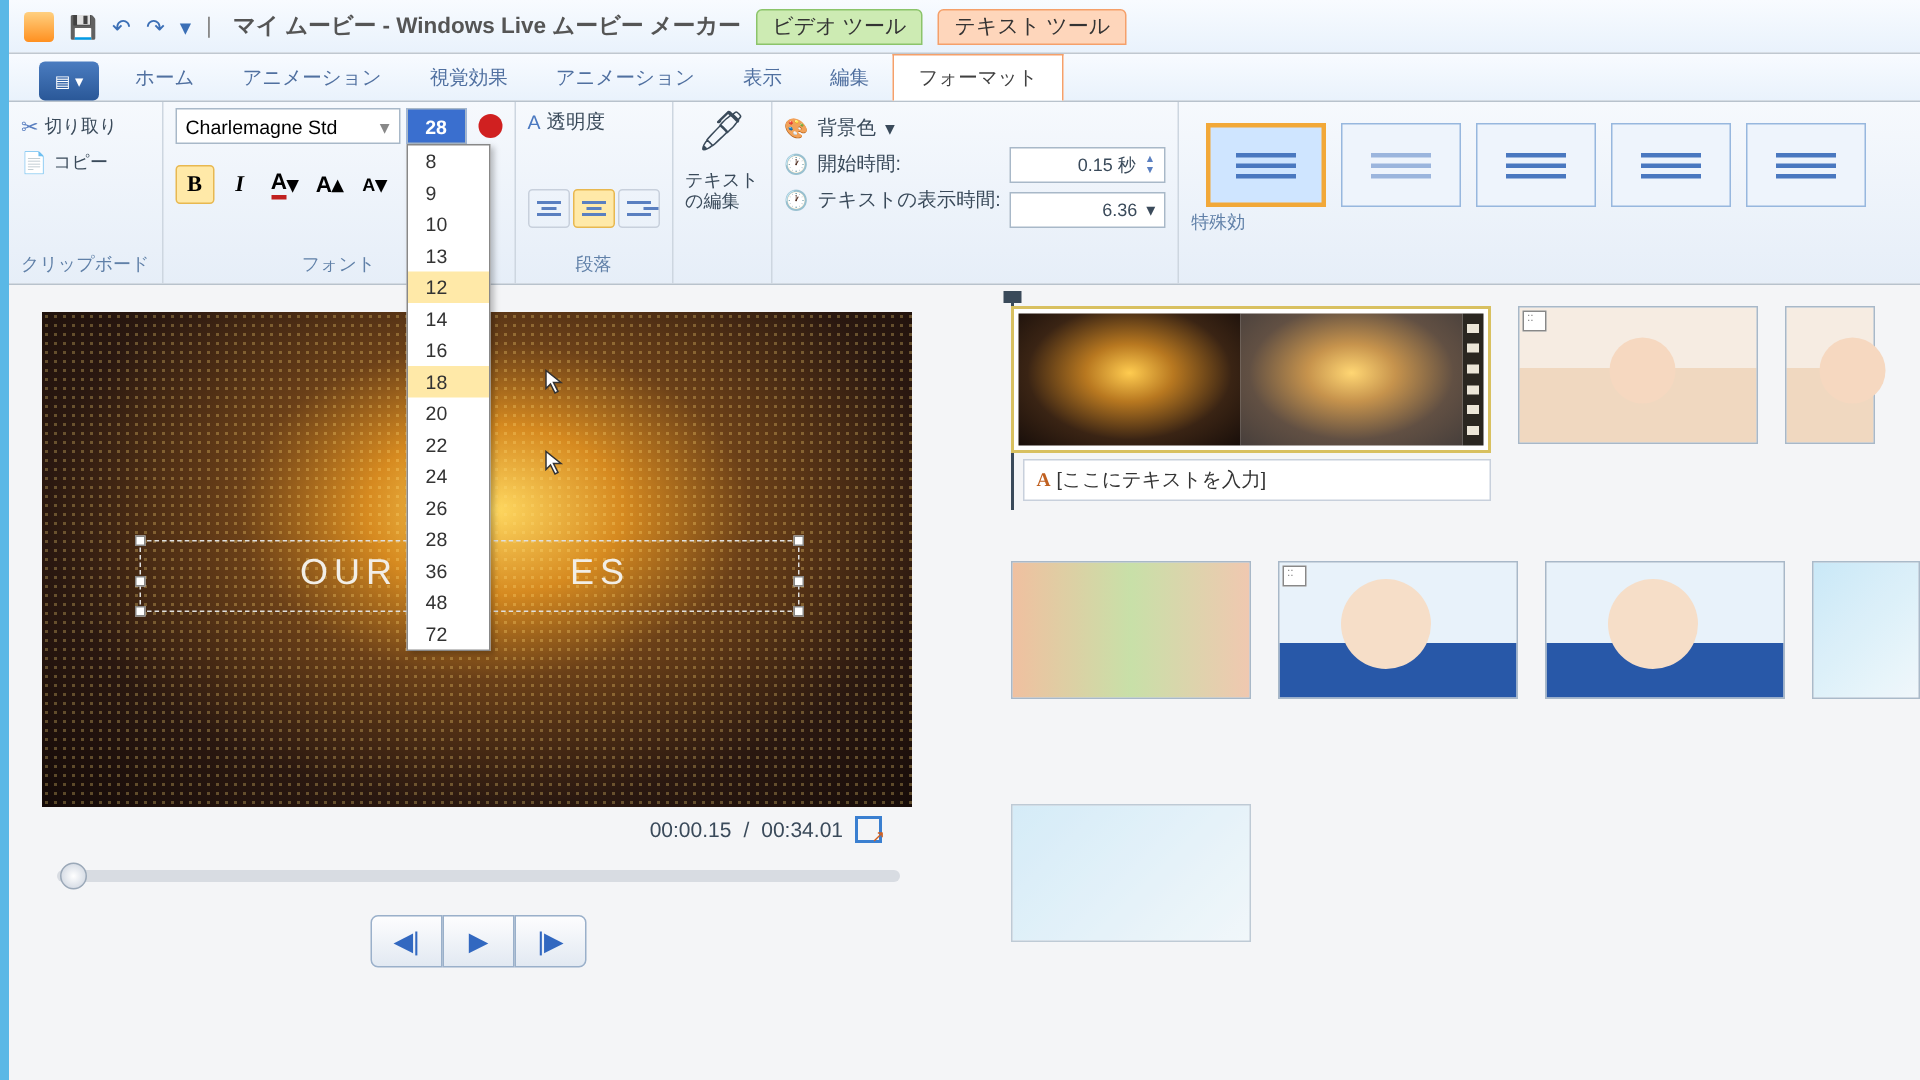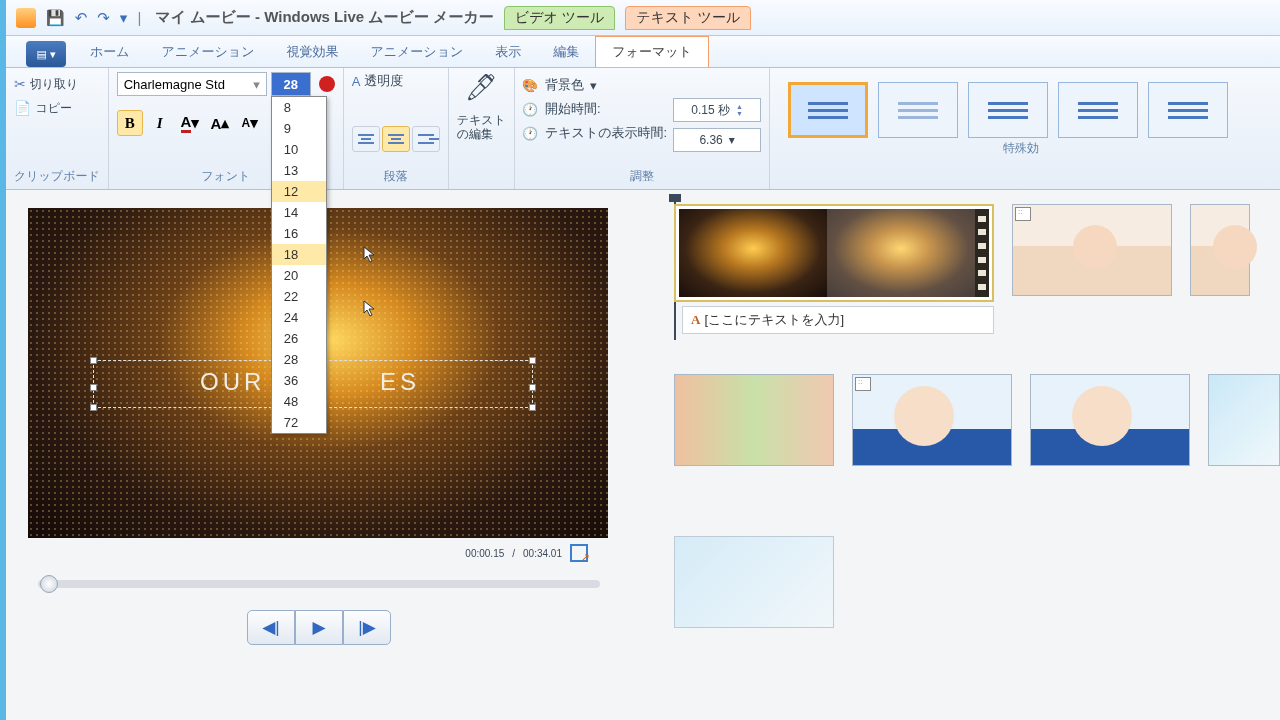--- a/index.html
+++ b/index.html
@@ -48,41 +48,41 @@
 .para-btns { display:flex; gap:2px; margin-top:30px; }
 .para-btn { width:28px; height:26px; border:1px solid #c8d0dc; display:flex; flex-direction:column; align-items:center; justify-content:center; gap:2px; border-radius:3px; }
 .para-btn.active { background:#ffe9a8; border-color:#e8b850; }
 .para-btn span { width:16px; height:2px; background:#5a7fc0; }
 
 .txtedit-icon { font-size:26px; color:#3a4a5a; }
 .txtedit-lbl { font-size:12px; color:#3a4a5a; line-height:14px; margin-top:4px; }
 
 .adj-rows { display:flex; flex-direction:column; gap:6px; font-size:13px; color:#3a4a5a; padding-top:4px; }
 .adj-rows > div { display:flex; align-items:center; gap:6px; }
-.adj-input { width:88px; height:24px; border:1px solid #a8b8c8; background:#fff; padding:2px 6px; font-size:12px; display:flex; align-items:center; justify-content:center; }
+.adj-input { width:104px; height:24px; border:1px solid #a8b8c8; background:#fff; padding:2px 6px; font-size:12px; display:flex; align-items:center; justify-content:flex-end; }
 .spinner { display:flex; flex-direction:column; }
 .spinner span { font-size:7px; color:#5a7fc0; line-height:7px; }
 
 .fx-gallery { display:flex; gap:10px; padding:10px 10px 0; align-items:flex-start; }
 .fx-item { width:80px; height:56px; border:1px solid #97b7de; background:#eef4fc; display:flex; align-items:center; justify-content:center; }
 .fx-item.sel { border:3px solid #f2a838; background:#cfe5ff; }
 .fx-lines { display:flex; flex-direction:column; gap:4px; align-items:center; }
 .fx-lines span { width:40px; height:3px; background:#4a78c0; }
 
 .workspace { display:flex; height:532px; }
 .left { width:638px; padding:18px 22px; }
 .preview { width:580px; height:330px; background:radial-gradient(ellipse at 52% 40%, #ffd860 0%, #d68a20 20%, #6b4018 40%, #2a1810 70%, #140a08 100%); position:relative; }
 .gold-spec { position:absolute; inset:0; background-image:radial-gradient(circle,rgba(255,220,120,0.5) 1px,transparent 1px); background-size:6px 6px; opacity:0.58; }
 .txt-box { position:absolute; left:65px; top:152px; width:440px; height:48px; border:1px dashed #e0e0e0; }
 .txt-overlay { position:absolute; left:172px; top:160px; font-family:serif; font-size:24px; letter-spacing:4px; color:#f2eee6; }
 .handle { position:absolute; width:7px; height:7px; background:#fff; border:1px solid #888; }
 .cursor-arrow { position:absolute; width:14px; height:18px; }
 .cursor-arrow svg { width:100%; height:100%; }
 
-.time-row { display:flex; justify-content:flex-end; align-items:center; gap:8px; padding:6px 22px 0 0; font-size:10px; color:#3a4a5a; }
+.time-row { display:flex; justify-content:flex-end; align-items:center; gap:8px; padding:6px 22px 0 0; font-size:14px; color:#3a4a5a; }
 .fs-icn { width:18px; height:18px; border:2px solid #3a7fd0; position:relative; }
 .fs-icn::after { content:"↗"; position:absolute; right:-4px; bottom:-4px; font-size:11px; color:#d06020; }
 
 .slider { margin:18px 10px 0; height:8px; background:#d8dce2; border-radius:4px; position:relative; }
 .slider-thumb { position:absolute; left:2px; top:-5px; width:18px; height:18px; background:radial-gradient(#fff,#c8d0dc); border:1px solid #9aa8b8; border-radius:50%; }
 
 .play-ctrls { display:flex; justify-content:center; gap:0; margin-top:22px; }
 .pc-btn { width:48px; height:35px; background:linear-gradient(#fdfdfe,#e2e9f2); border:1px solid #9ab0ca; display:flex; align-items:center; justify-content:center; color:#3268c0; font-size:17px; }
 .pc-btn:first-child { border-radius:5px 0 0 5px; }
 .pc-btn:last-child { border-radius:0 5px 5px 0; }
@@ -254,21 +254,20 @@
               <span>▲</span>
               <span>▼</span>
             </span>
         </div>
         <div class="adj-input">
           <span>6.36</span>
             <span>▾</span>
         </div>
       </div>
     </div>
-    <div class="group-label">調整</div>
   </div>
 
   <div class="group" style="flex:1;border-right:none">
     <div class="fx-gallery">
       <div class="fx-item sel">
           <div class="fx-lines">
             <span></span>
             <span></span>
             <span></span>
           </div>
@@ -295,21 +294,21 @@
           </div>
         </div>
       <div class="fx-item">
           <div class="fx-lines">
             <span></span>
             <span></span>
             <span></span>
           </div>
         </div>
     </div>
-    <div class="group-label" style="text-align:center;padding-right:8px">特殊効</div>
+    <div class="group-label" style="text-align:left;padding-right:8px">特殊効</div>
   </div>
 </div>
 
 <div class="workspace">
   <div class="left">
     <div class="preview">
       <div class="gold-spec"></div>
       <div class="txt-box">
         <div class="handle" style="left:-4px;top:-4px"></div>
           <div class="handle" style="right:-4px;top:-4px"></div>

